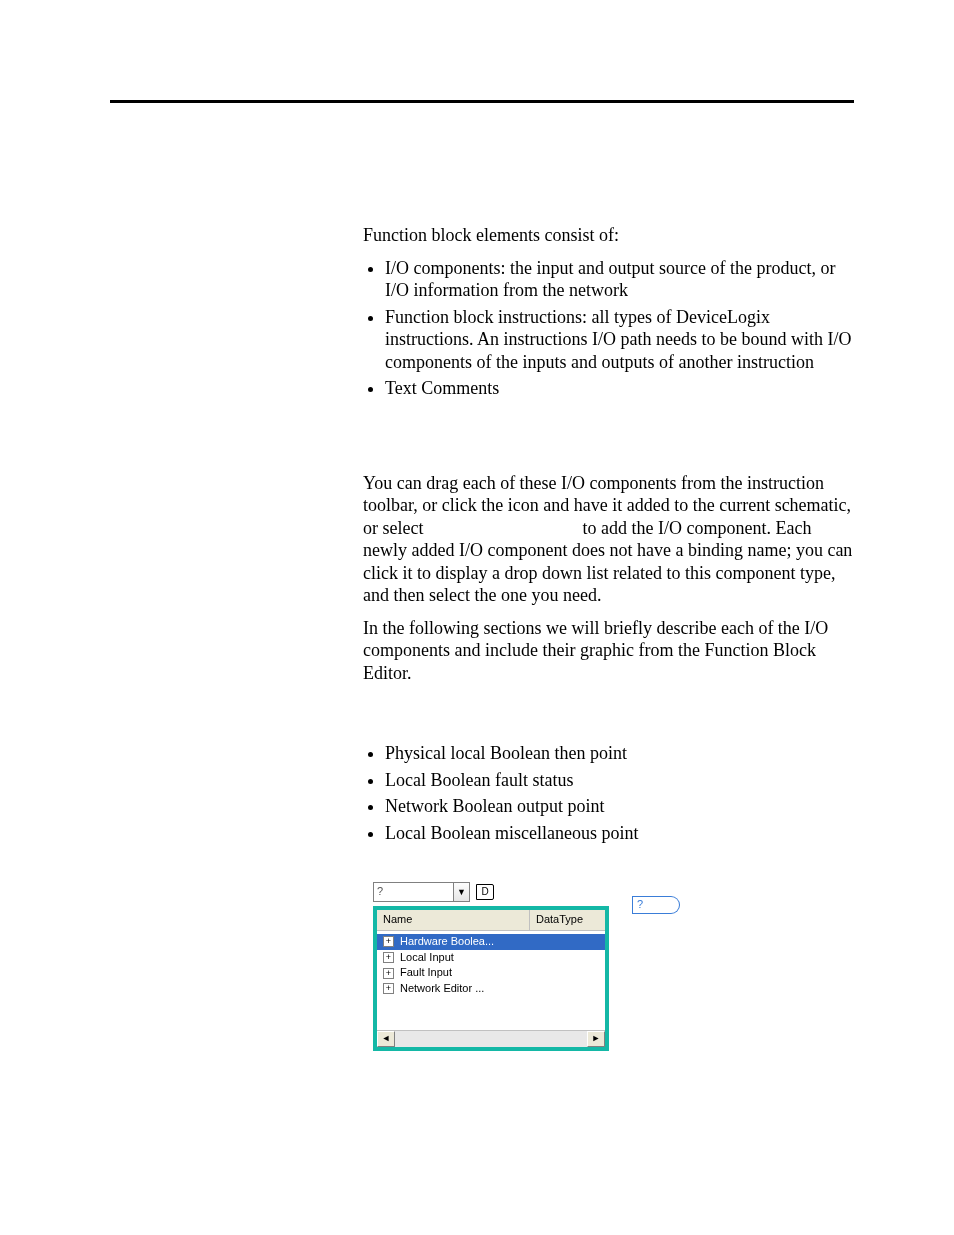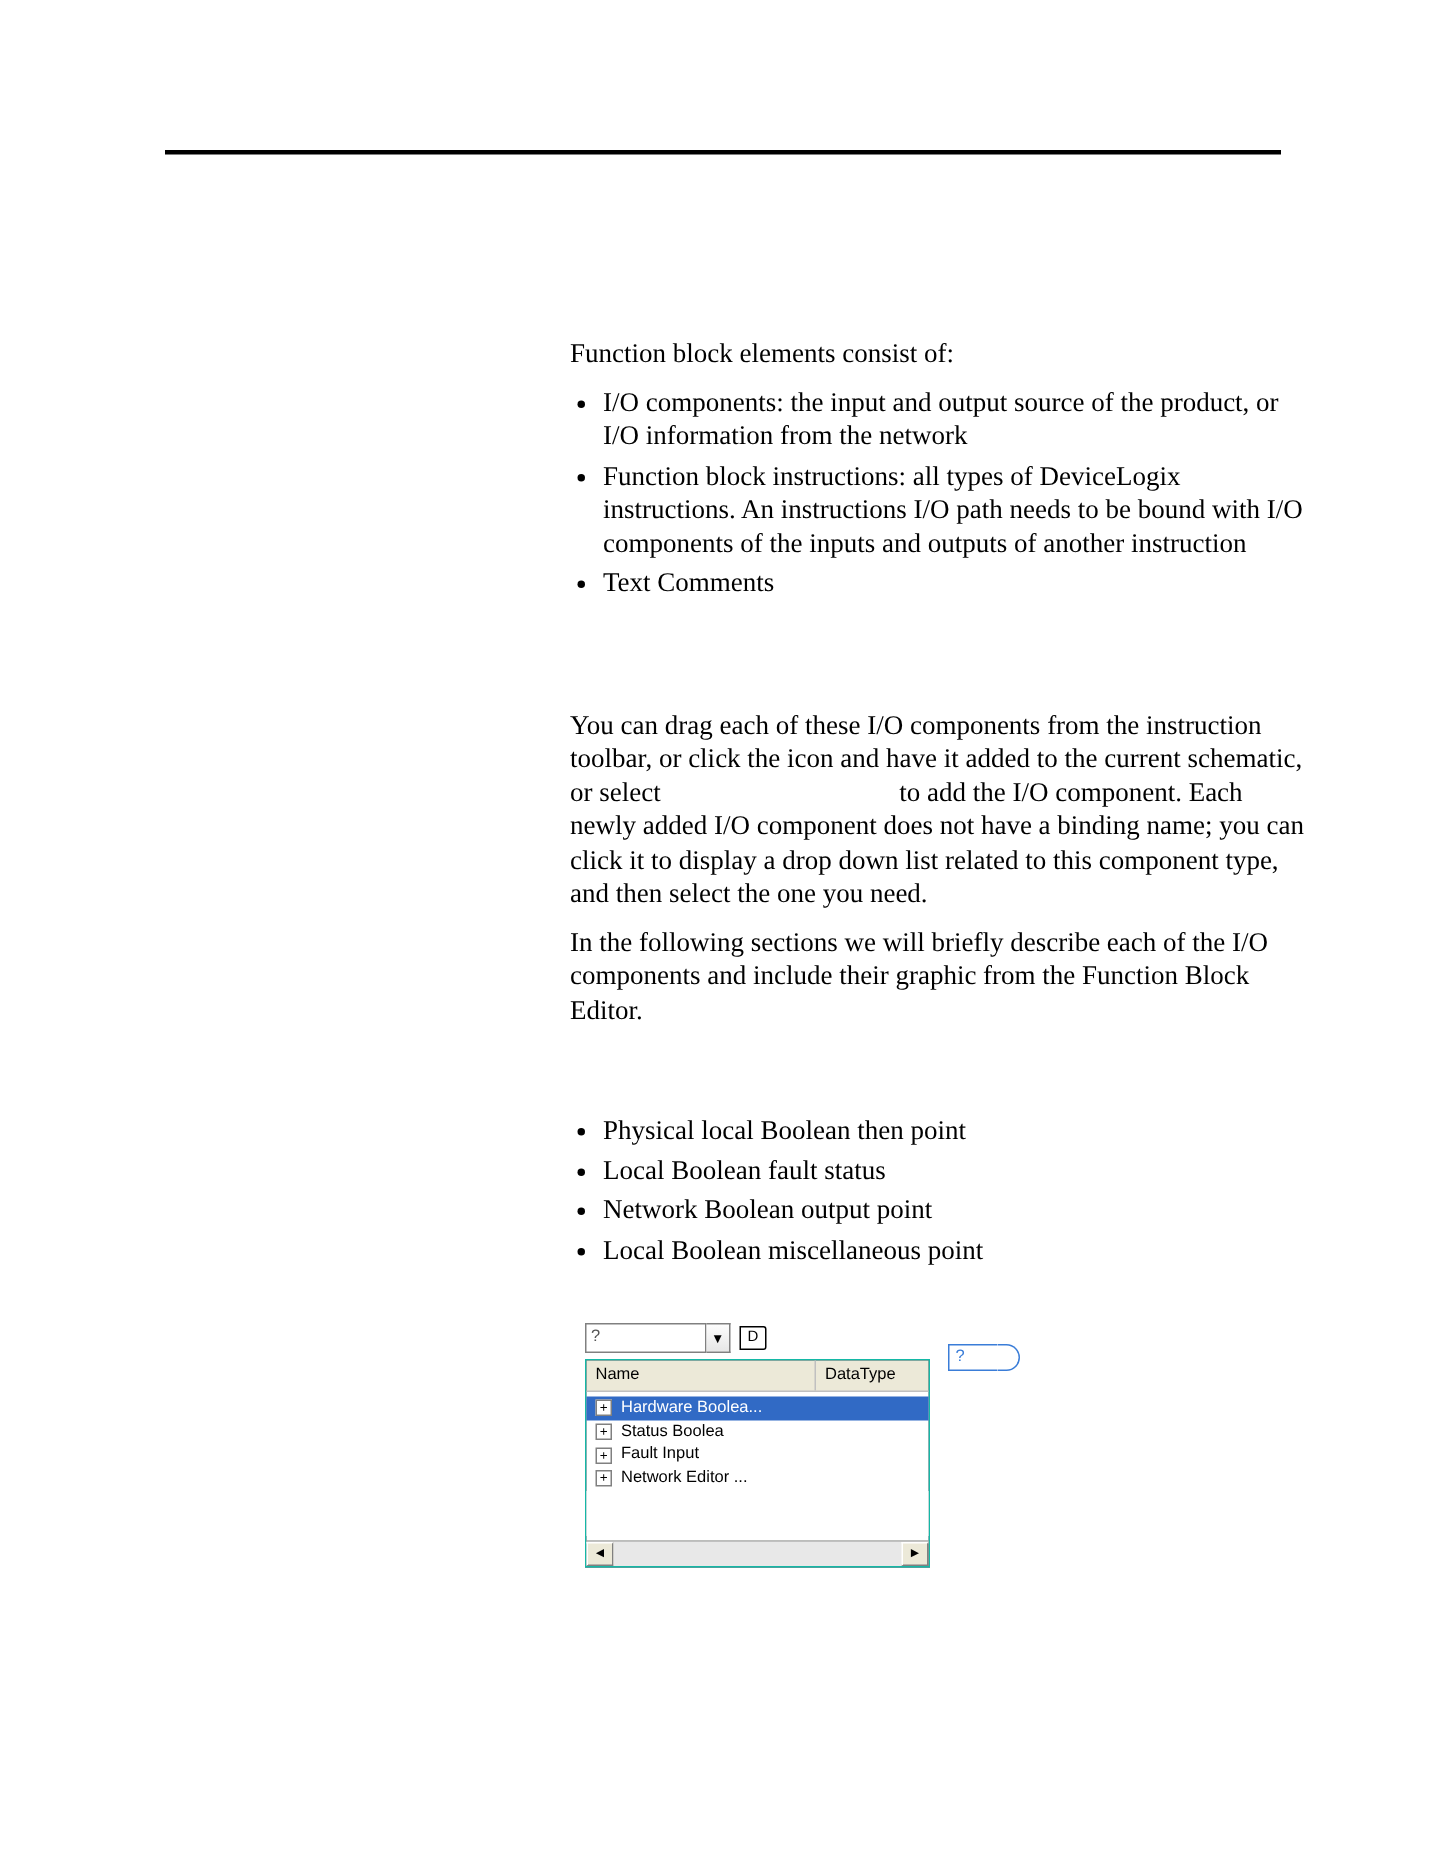--- a/index.html
+++ b/index.html
@@ -1,32 +1,32 @@
 <!DOCTYPE html>
 <html><head>
 <meta charset="utf-8">
 <style>
   html,body{margin:0;padding:0;background:#fff;font-family:"Times New Roman",Times,serif;color:#000}
   .page{width:954px;height:1235px;position:relative;margin:0 auto}
   .rule{position:absolute;left:110px;right:100px;top:100px;border-top:3px solid #000}
-  .content{position:absolute;left:380px;top:224px;width:490px;font-size:18px;line-height:1.25}
+  .content{position:absolute;left:363px;top:224px;width:490px;font-size:18px;line-height:1.25}
   .content p{margin:0 0 10px 0}
   .content ul{margin:8px 0 14px 0;padding-left:22px}
   .content li{margin-bottom:4px}
   .spacer{height:58px}
   .spacer2{height:40px}
 
   
   .widget{position:relative;width:230px;margin-top:8px}
   .topbar{display:flex;align-items:center;gap:6px;margin-bottom:4px}
   .combo{width:76px;height:18px;border:1px solid #808080;background:#fff;display:flex;align-items:center;font-family:Tahoma,Arial,sans-serif;font-size:11px;color:#555;padding-left:3px}
   .dd{width:15px;height:18px;border:1px solid #808080;border-left:none;background:linear-gradient(#fdfdfd,#e6e6e6);display:flex;align-items:center;justify-content:center}
   .dd span{font-size:9px;color:#000;line-height:1}
   .tag{width:16px;height:14px;border:1px solid #000;border-radius:0 2px 2px 0;font-family:Tahoma,Arial,sans-serif;font-size:10px;text-align:center;line-height:13px}
-  .panel{border:1px solid #14b8a6;background:#0f172a;width:228px}
+  .panel{border:4px solid #14b8a6;background:#0c4a6e;width:228px}
   .hdr{display:flex;font-family:Tahoma,Arial,sans-serif;font-size:11px;border-bottom:1px solid #c0c0c0;background:#ece9d8}
   .hdr .c1{width:140px;padding:3px 6px;border-right:1px solid #c0c0c0}
   .hdr .c2{flex:1;padding:3px 6px}
   .tree{background:#fff;padding:3px 0;font-family:Tahoma,Arial,sans-serif;font-size:11px}
   .row{display:flex;align-items:center;padding:1px 6px;white-space:nowrap}
   .row.sel{background:#316ac5;color:#fff}
   .node{width:9px;height:9px;border:1px solid #808080;display:flex;align-items:center;justify-content:center;margin-right:6px;font-size:9px;line-height:1;background:#fff;color:#000}
   .tree-blank{background:#fff;height:30px}
   .sb{display:flex;height:16px;background:#ece9d8;border-top:1px solid #c0c0c0}
   .sb .btn{width:16px;border:1px solid #fff;border-right-color:#808080;border-bottom-color:#808080;display:flex;align-items:center;justify-content:center;font-size:9px}
@@ -88,21 +88,21 @@
           <div class="c1">Name</div>
           <div class="c2">DataType</div>
         </div>
         <div class="tree">
           <div class="row sel">
             <div class="node">+</div>
             <span>Hardware Boolea...</span>
           </div>
           <div class="row">
             <div class="node">+</div>
-            <span>Status Boolea</span>
+            <span>Local Input</span>
           </div>
           <div class="row">
             <div class="node">+</div>
             <span>Fault Input</span>
           </div>
           <div class="row">
             <div class="node">+</div>
             <span>Network Editor ...</span>
           </div>
           <div class="tree-blank"></div>

